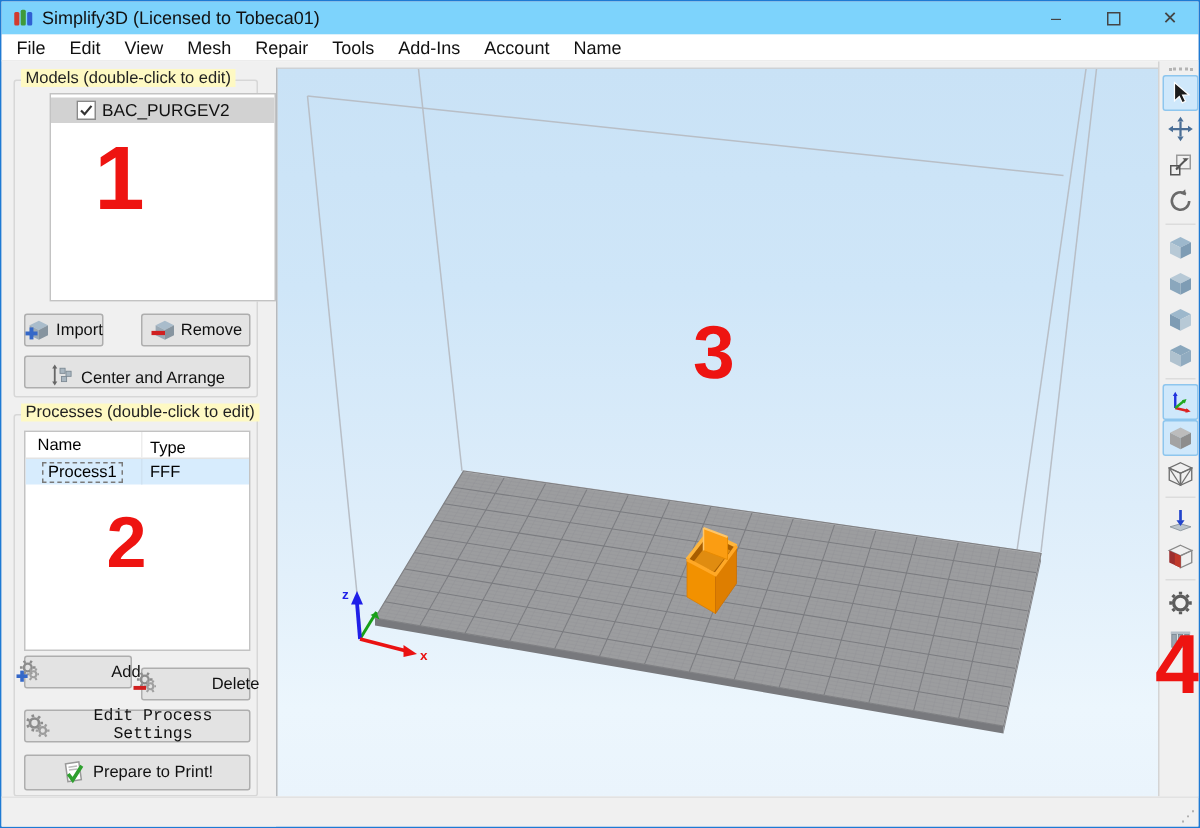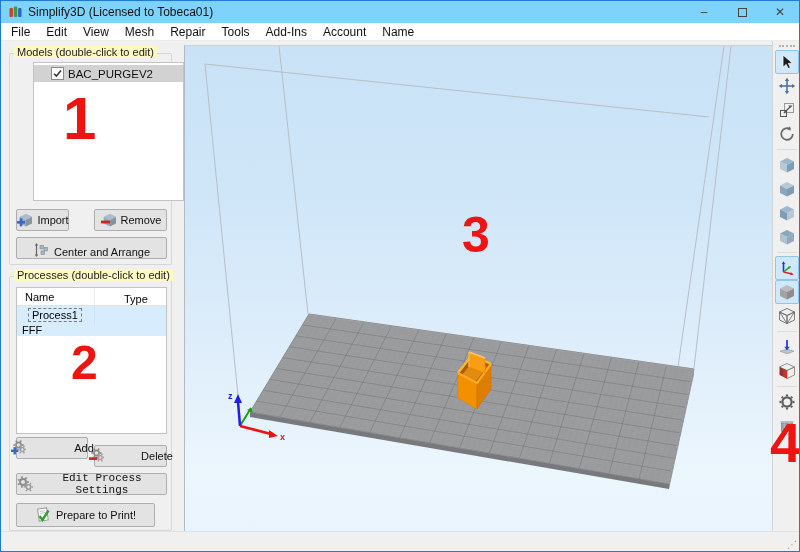--- a/index.html
+++ b/index.html
@@ -40,22 +40,22 @@
 
   .btn { position:absolute; background:#e3e3e3; border:1px solid #aeaeae; border-radius:2px;
          font-size:11px; color:#111; display:flex; align-items:center; justify-content:center;
          gap:5px; cursor:default; }
   .bicon { width:16px; height:16px; flex:0 0 auto; display:inline-flex; }
   .bicon svg { width:100%; height:100%; }
 
   .proc-table { left:6px; top:10px; width:151px; height:147px; font-size:11px; }
   .pt-header { display:flex; height:18px; align-items:flex-end; border-bottom:1px solid #e3e3e3; }
   .pt-h1 { width:78px; padding-left:8px; border-right:1px solid #ededed; height:100%; display:flex; align-items:center; }
-  .pt-h2 { padding-left:5px;margin-left:24px; }
-  .pt-row { display:flex; height:30px; background:#d7ecfd;flex-direction:column; }
+  .pt-h2 { padding-left:5px; }
+  .pt-row { display:flex; height:17px; align-items:center; background:#d7ecfd; }
   .pt-c1 { width:78px; padding-left:11px; border-right:1px solid #cfe2f2; height:100%; display:flex; align-items:center; }
   .focuscell { border:1px dashed #7a7a7a; padding:0 3px; }
   .pt-c2 { padding-left:5px; }
 
   
   .viewport { position:absolute; left:183px; top:44px; width:588px; height:486px;
               border-left:1px solid #b6babe; border-top:1px solid #cdd1d5;
               background:linear-gradient(180deg,#c9e2f6 0%,#cfe6f8 30%,#ddedfa 60%,#ecf6fd 88%,#eaf4fc 100%); }
   .viewport svg { display:block; }
 
@@ -254,21 +254,21 @@
               <line x1="13.0" y1="13.6" x2="13.9" y2="15.1" stroke="#9c9c9c" stroke-width="1.5"></line>
               <line x1="10.0" y1="13.6" x2="9.1" y2="15.1" stroke="#9c9c9c" stroke-width="1.5"></line>
               <line x1="8.6" y1="11.0" x2="6.8" y2="11.0" stroke="#9c9c9c" stroke-width="1.5"></line>
               <line x1="10.0" y1="8.4" x2="9.1" y2="6.9" stroke="#9c9c9c" stroke-width="1.5"></line>
               <line x1="13.0" y1="8.4" x2="13.9" y2="6.9" stroke="#9c9c9c" stroke-width="1.5"></line>
               <circle cx="11.5" cy="11" r="0.8" fill="#e3e3e3"></circle>
             </svg>
           </span>
         <span>Edit Process Settings</span>
       </button>
-      <button class="btn" style="left:6px; top:226px; width:139px; height:24px;">
+      <button class="btn" style="left:6px; top:226px; width:151px; height:24px;">
         <span class="bicon">
             <svg viewBox="0 0 16 16" xmlns="http://www.w3.org/2000/svg">
               <g transform="rotate(-8 8 8)">
                 <rect x="3.5" y="1.5" width="9" height="12" fill="#fff" stroke="#999"></rect>
                 <line x1="5.2" y1="4" x2="11" y2="4" stroke="#bbb"></line>
                 <line x1="5.2" y1="6" x2="11" y2="6" stroke="#bbb"></line>
               </g>
               <path d="M4.5 9 L7.5 13 L13.5 3.5" fill="none" stroke="#2ea02e" stroke-width="2.4"></path>
             </svg>
           </span>

